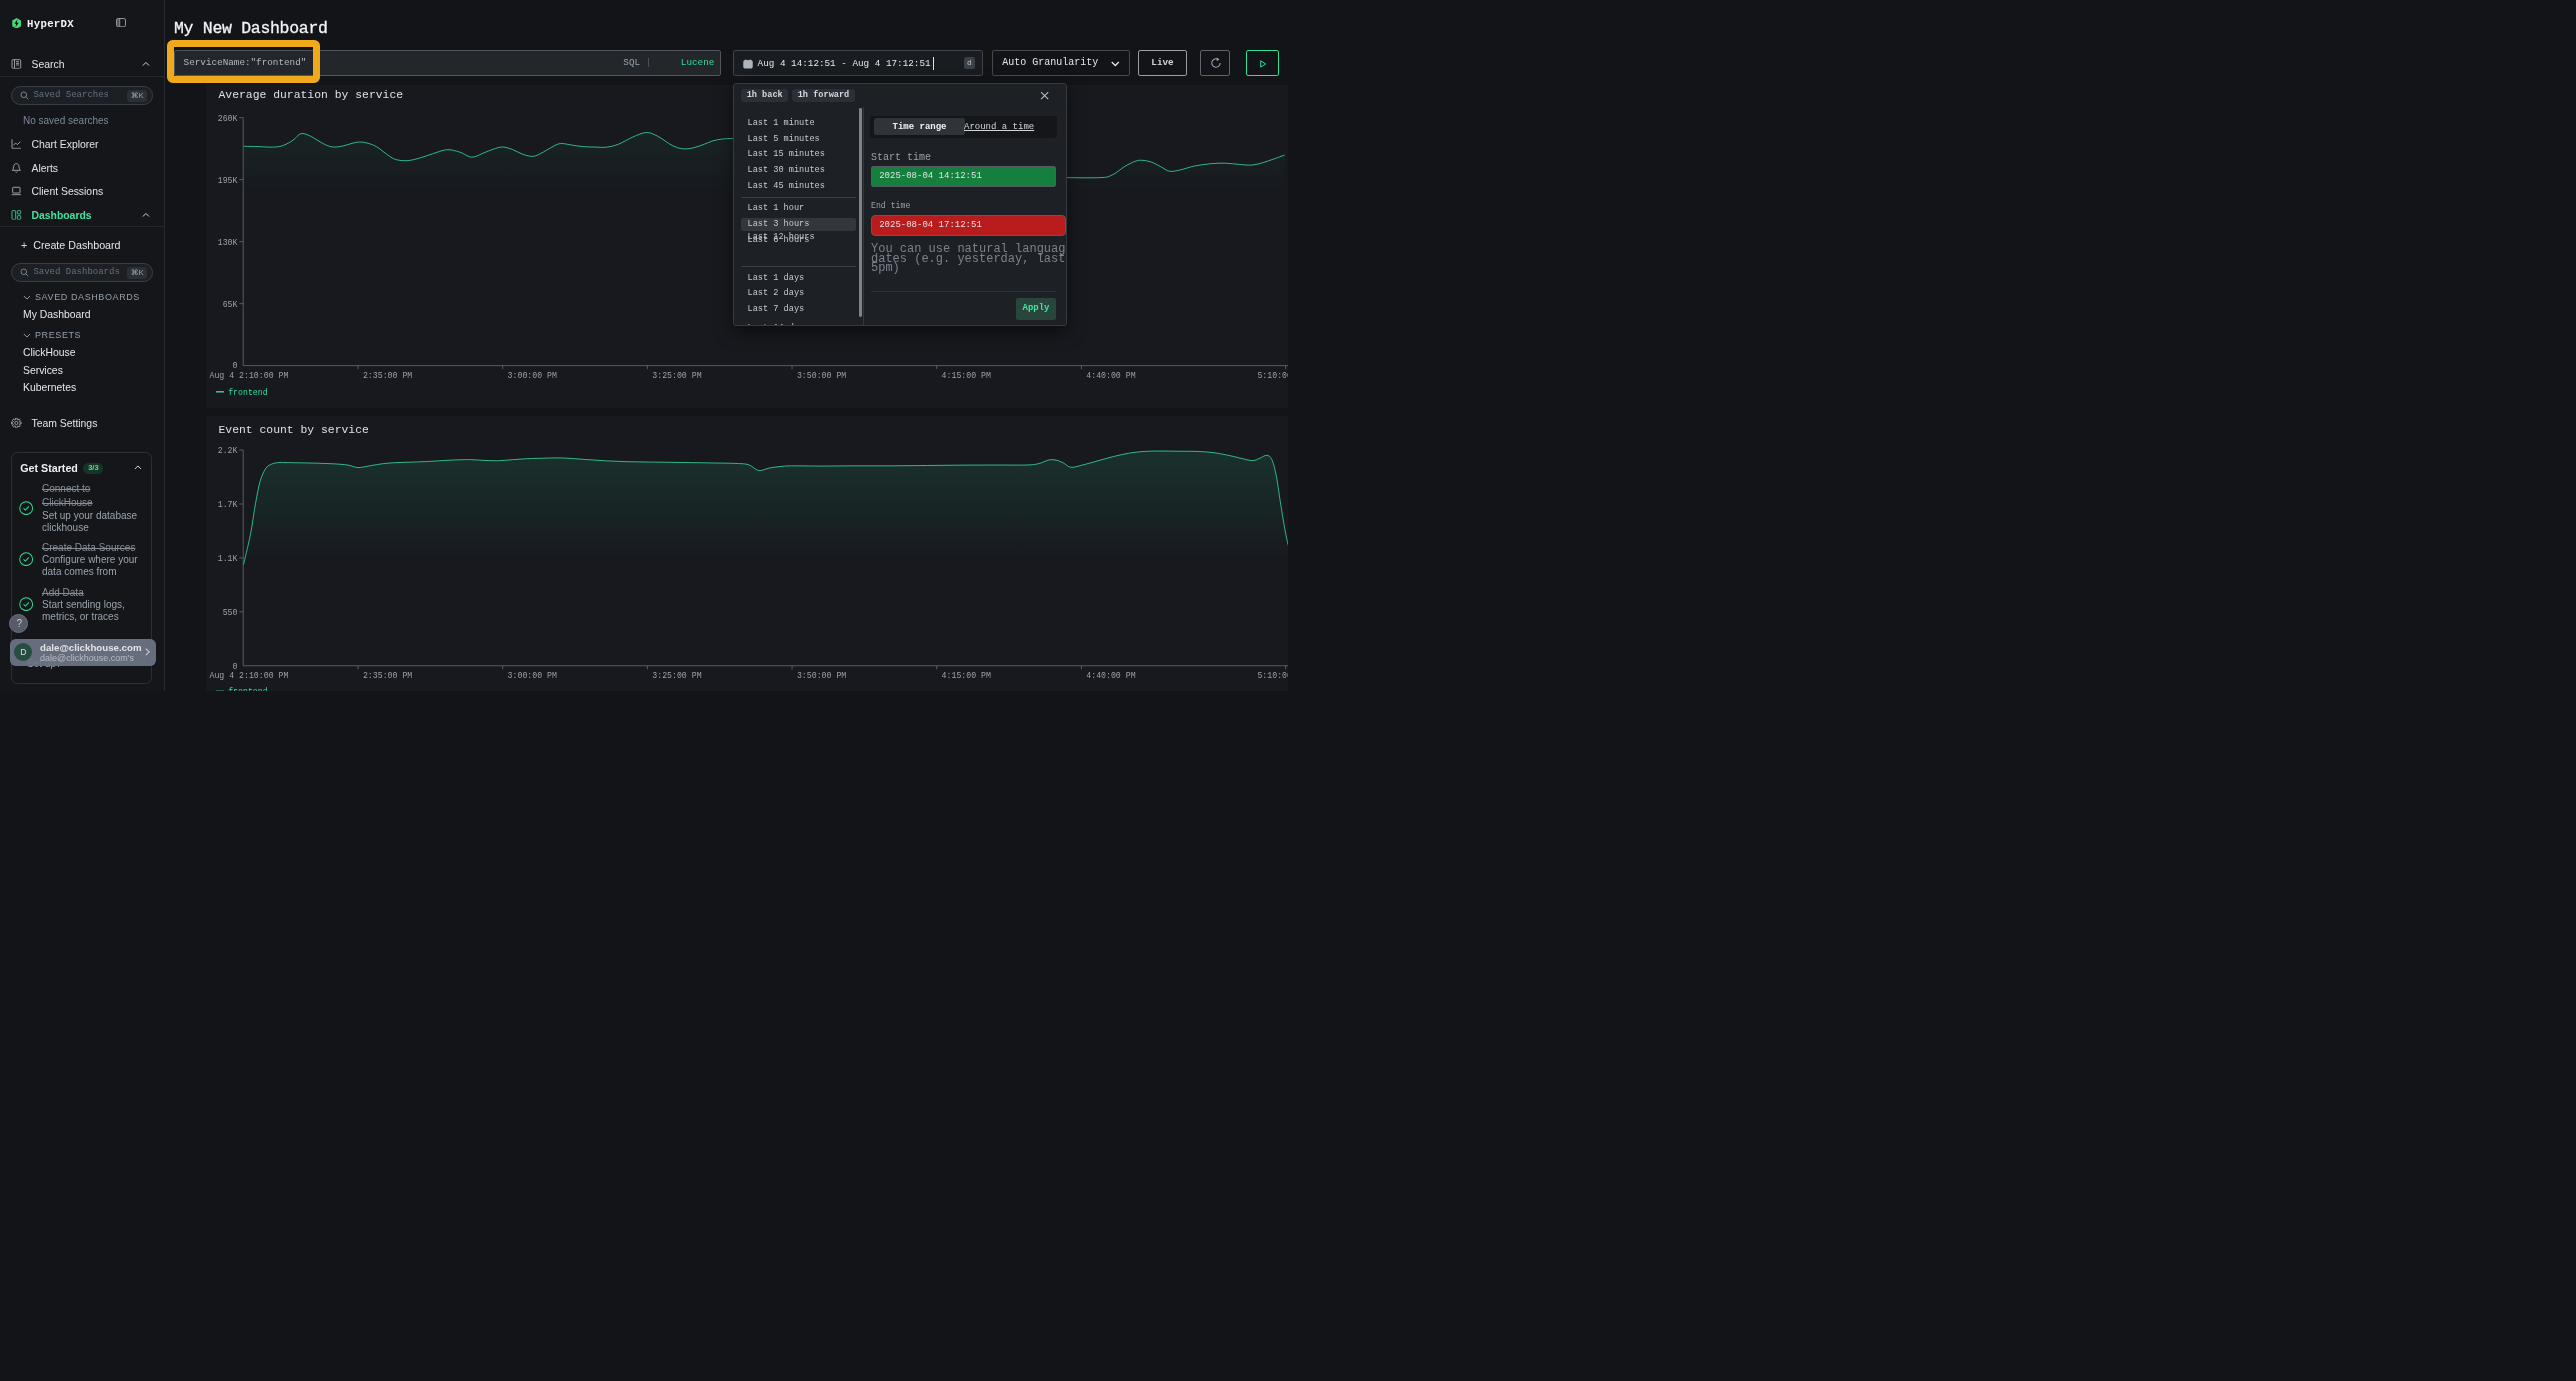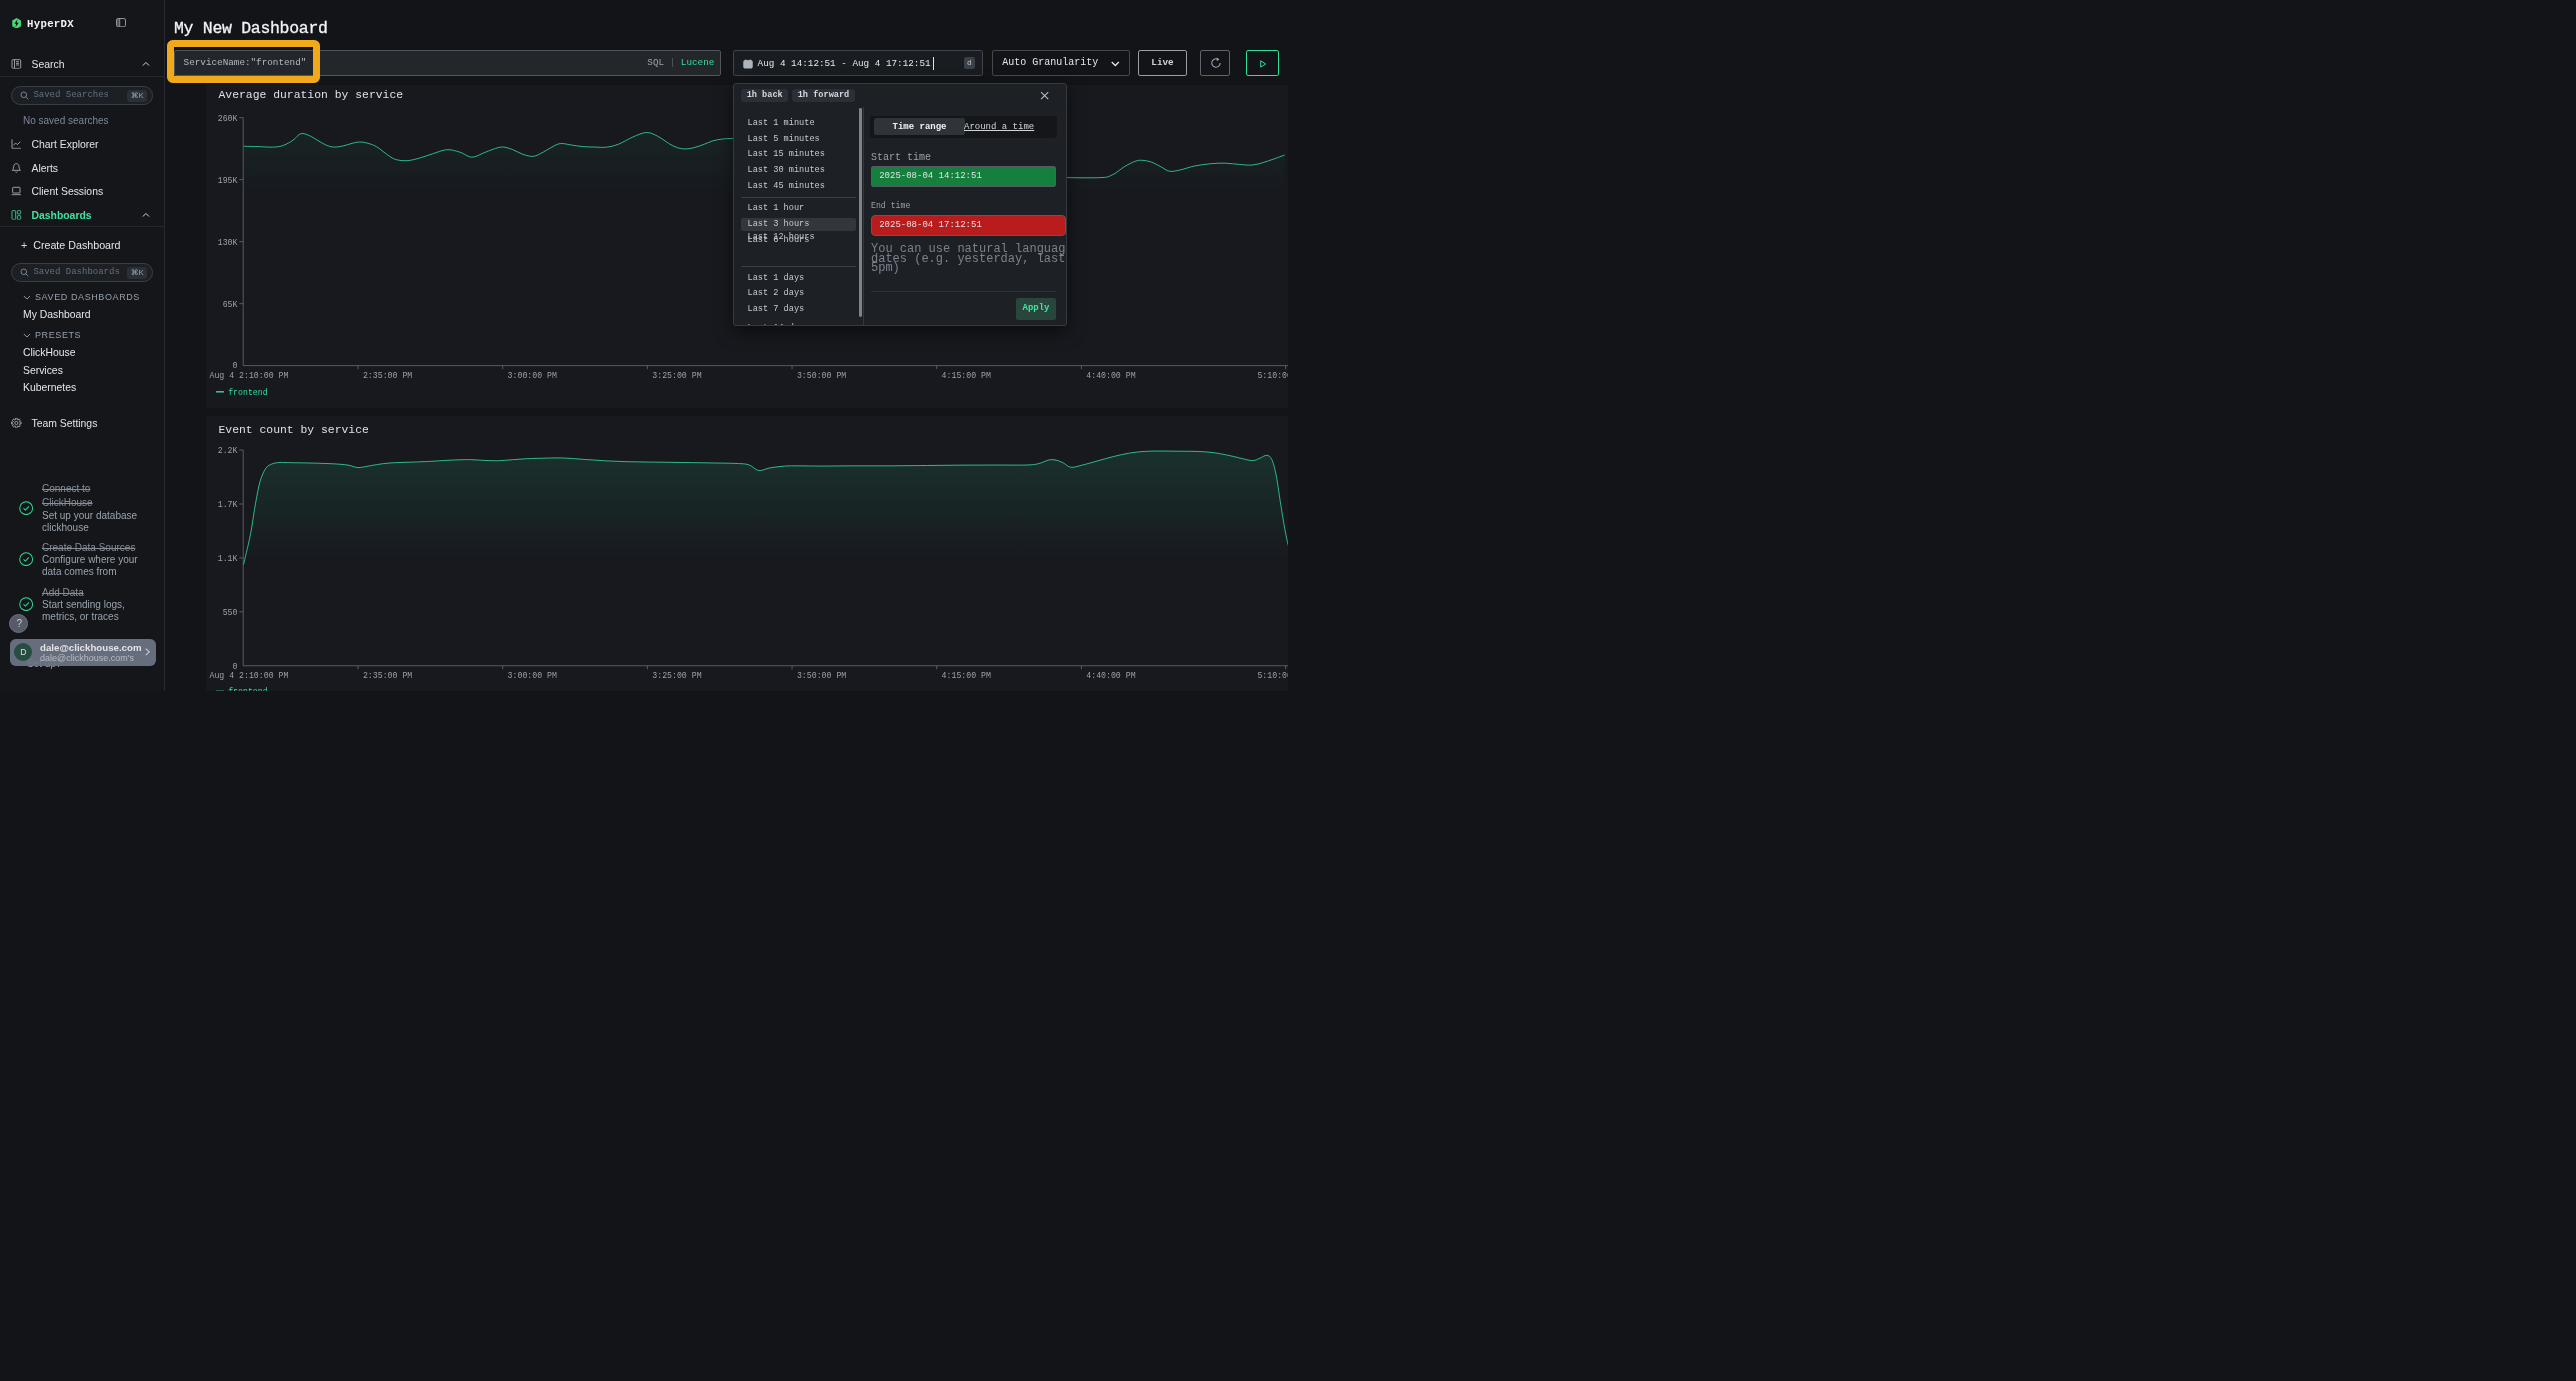--- a/index.html
+++ b/index.html
@@ -135,20 +135,27 @@
   <div class="abs" style="left:23px; top:382px; font-size:10.4px; color:#e4e7eb;">Kubernetes</div>
 
   <div class="srow" style="top:414px;">
     <svg class="sicon" viewBox="0 0 16 16" fill="none" stroke="currentColor" stroke-width="1.15">
       <circle cx="8" cy="8" r="2.3"></circle>
       <path d="M6.46,0.97A7.2,7.2 0 0 1 9.54,0.97L9.19,3.04A5.1,5.1 0 0 1 10.66,3.65L11.88,1.94A7.2,7.2 0 0 1 14.06,4.12L12.35,5.34A5.1,5.1 0 0 1 12.96,6.81L15.03,6.46A7.2,7.2 0 0 1 15.03,9.54L12.96,9.19A5.1,5.1 0 0 1 12.35,10.66L14.06,11.88A7.2,7.2 0 0 1 11.88,14.06L10.66,12.35A5.1,5.1 0 0 1 9.19,12.96L9.54,15.03A7.2,7.2 0 0 1 6.46,15.03L6.81,12.96A5.1,5.1 0 0 1 5.34,12.35L4.12,14.06A7.2,7.2 0 0 1 1.94,11.88L3.65,10.66A5.1,5.1 0 0 1 3.04,9.19L0.97,9.54A7.2,7.2 0 0 1 0.97,6.46L3.04,6.81A5.1,5.1 0 0 1 3.65,5.34L1.94,4.12A7.2,7.2 0 0 1 4.12,1.94L5.34,3.65A5.1,5.1 0 0 1 6.81,3.04Z"></path>
     </svg>
     <div class="slabel">Team Settings</div>
   </div>
 
+  <div class="abs" style="left:11.4px; top:452px; width:141px; height:232px; border:0.7px solid #2c2f35; border-radius:6.4px;">
+    <div class="abs" style="left:7.9px; top:9.3px; font-size:10.7px; font-weight:700; color:#edeff2;">Get Started</div>
+    <div class="abs" style="left:71px; top:10px; width:20px; height:10.7px; background:#173527; border-radius:5.7px; font-size:7.5px; font-weight:700; color:#41e294; text-align:center; line-height:10.7px;">3/3</div>
+    <svg class="abs" style="right:10px; top:12px;" width="7.9" height="5" viewBox="0 0 12 8" fill="none" stroke="#cfd3d9" stroke-width="1.6">
+        <path d="M1 6.5 L6 1.5 L11 6.5"></path>
+      </svg>
+  </div>
 
   <svg class="abs gscheck" style="left:19.3px; top:501px;" width="14.3" height="14.3" viewBox="0 0 20 20" fill="none" stroke="#2fdd92" stroke-width="1.4">
       <circle cx="10" cy="10" r="9"></circle>
       <path d="M6.3 10.2 L9 12.8 L13.8 7.5"></path>
     </svg>
   <div class="abs gst" style="left:42px; top:483px; color:#868e99; text-decoration:line-through;">Connect to</div>
   <div class="abs gst" style="left:42px; top:497px; color:#868e99; text-decoration:line-through;">ClickHouse</div>
   <div class="abs gst" style="left:42px; top:510px; color:#9aa3ad;">Set up your database</div>
   <div class="abs gst" style="left:42px; top:522px; color:#9aa3ad;">clickhouse</div>
 
@@ -183,21 +190,21 @@
       </svg>
   </div>
 </div>
 
 <div id="main">
 
   <div class="abs mono" style="left:174px; top:18.6px; font-size:16.5px; color:#f1f3f5; letter-spacing:-0.3px; -webkit-text-stroke:0.3px #f1f3f5;">My New Dashboard</div>
 
   <div class="ibox" style="left:174px; width:547px; background:#23262b; border:1.1px solid #50555e;">
     <div class="abs itext" style="left:8.6px; top:6.4px; color:#b4bac2;">ServiceName:"frontend"</div>
-    <div class="abs itext" style="right:5.7px; top:6.4px;"><span style="color:#9aa1ab;">SQL</span><span style="color:#5a6068;"> | </span><span style="color:#36dfa0;">Lucene</span></div>
+    <div class="abs itext" style="right:5.7px; top:6.4px;"><span style="color:#9aa1ab;">SQL</span><span style="color:#5a6068;"> | </span><span style="color:#36dfa0;margin-left:24px;">Lucene</span></div>
   </div>
 
   <div class="abs" style="left:167px; top:40px; width:153px; height:43px; border:7.5px solid #f1a91c; border-radius:5.7px; z-index:40;"></div>
 
   <div class="ibox" style="left:733px; width:250px; background:#191c20; border:0.7px solid #40444c;">
     <svg class="abs" style="left:8.6px; top:7.9px;" width="10" height="10" viewBox="0 0 16 16" fill="none" stroke="#aeb4bd" stroke-width="1.4">
       <rect x="1.2" y="2.5" width="13.6" height="12" rx="1.5" fill="#aeb4bd"></rect>
       <line x1="4.5" y1="0.8" x2="4.5" y2="4" stroke-width="1.8"></line>
       <line x1="11.5" y1="0.8" x2="11.5" y2="4" stroke-width="1.8"></line>
     </svg>

